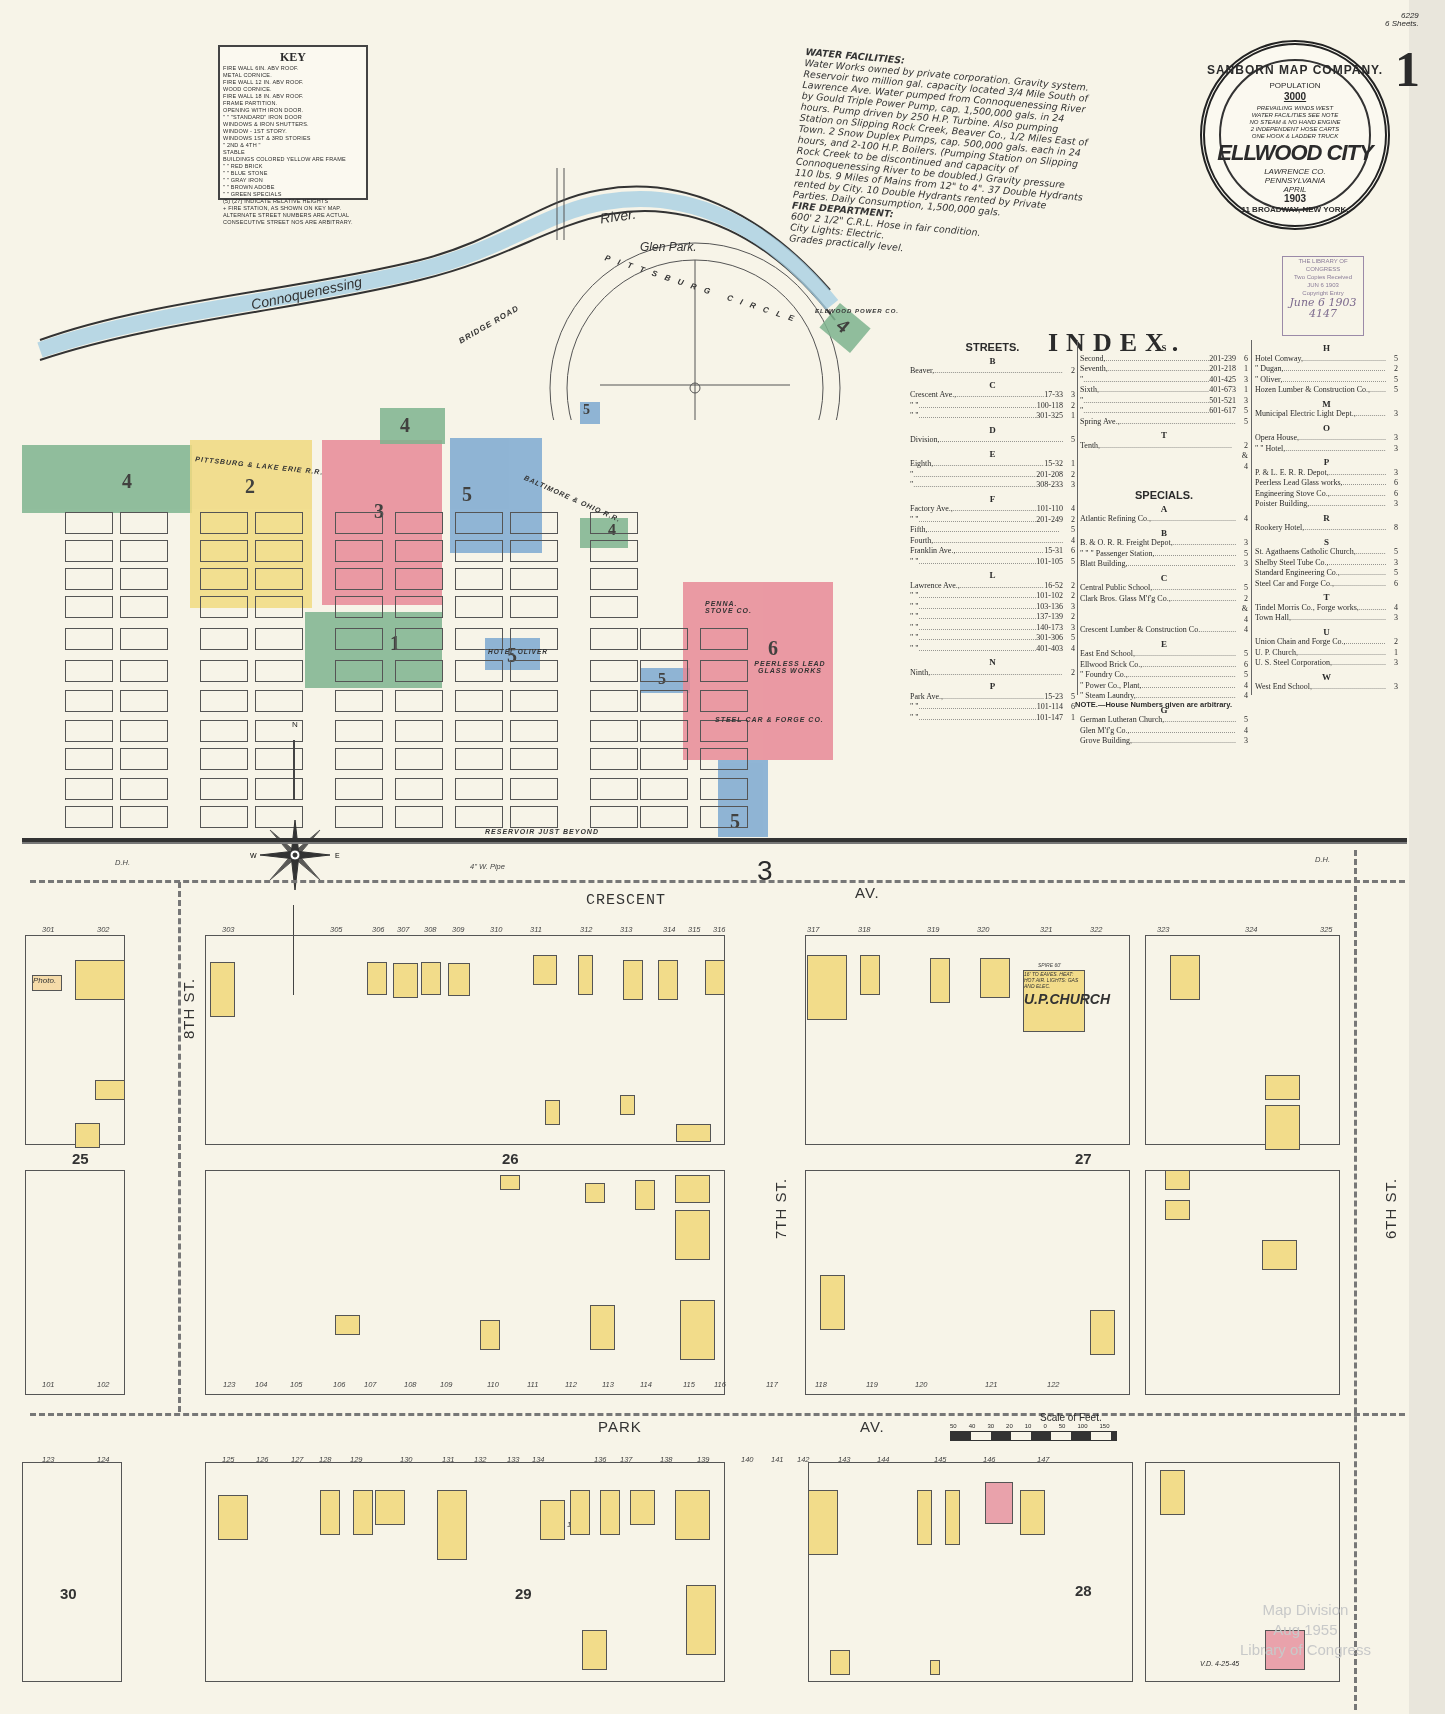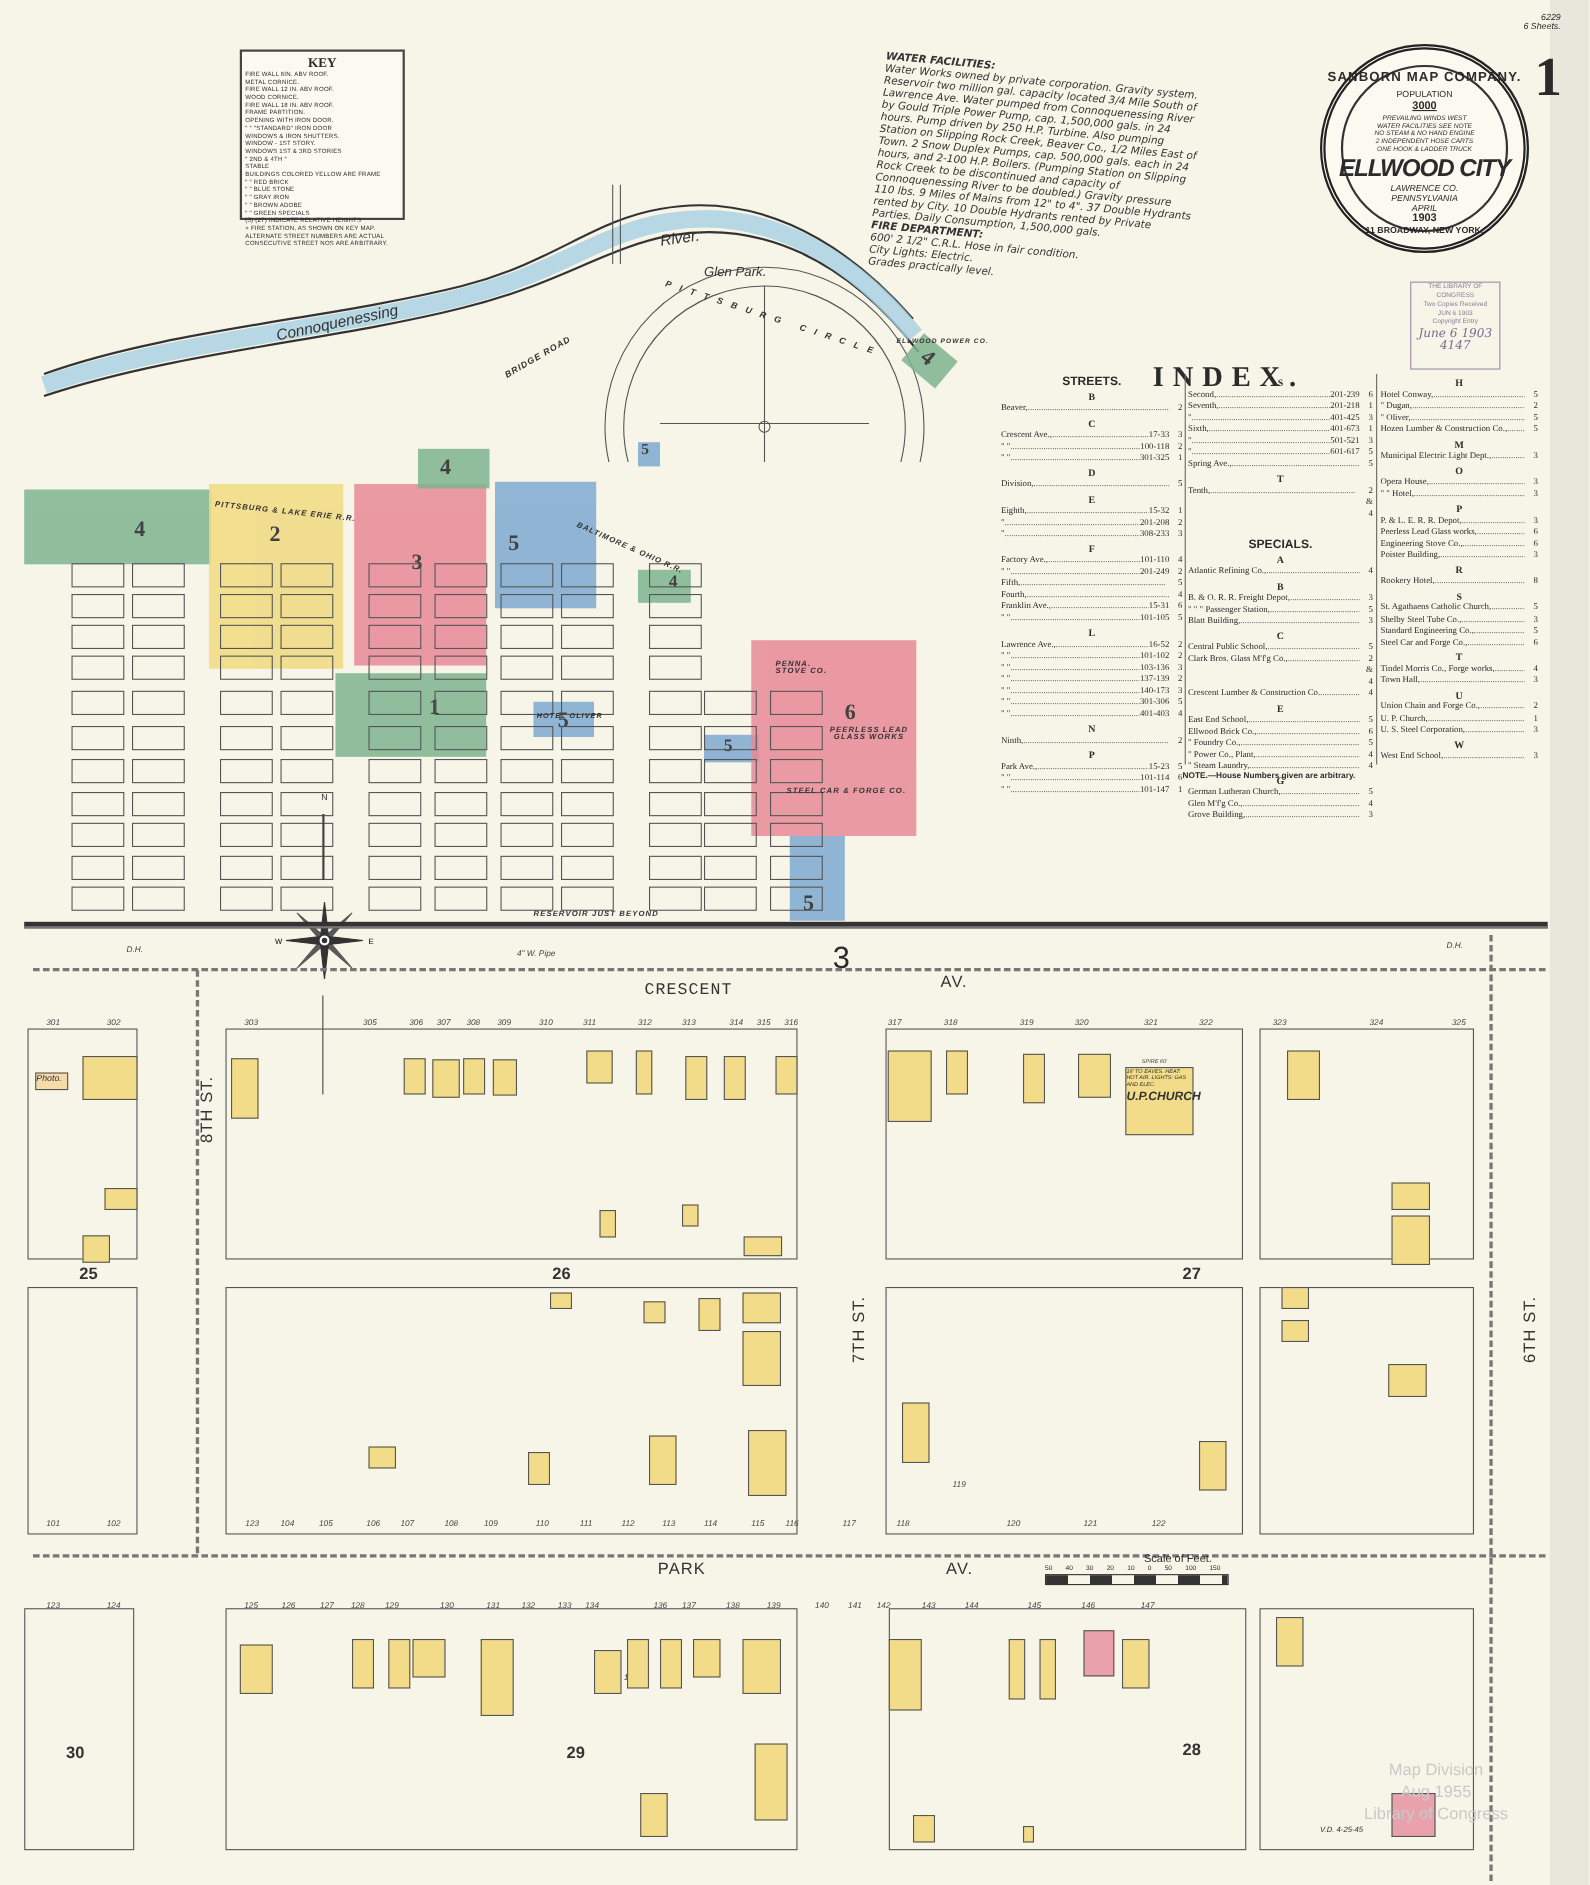--- a/index.html
+++ b/index.html
@@ -58,21 +58,21 @@
   
   .rule{position:absolute;left:22px;top:838px;width:1385px;height:4px;background:#333;border-bottom:2px solid #777;}
   .dash-h{position:absolute;height:0;border-top:3px dashed #777;}
   .dash-v{position:absolute;width:0;border-left:3px dashed #777;}
   .st-label{position:absolute;font-size:15px;color:#333;letter-spacing:1px;}
   .lot{position:absolute;border:1px solid #555;box-sizing:border-box;}
   .bldg{position:absolute;background:#f2dc8a;border:1px solid #555;box-sizing:border-box;font-size:8px;font-style:italic;color:#333;}
   .bldg.brick{background:#e9a2ab;}
   .blockno{position:absolute;font-size:15px;font-weight:bold;color:#333;}
   .lotno{position:absolute;font-size:7.5px;font-style:italic;color:#444;}
-  .church{position:absolute;font-size:11px;font-weight:bold;}
+  .church{position:absolute;font-size:14px;font-weight:bold;}
   .compass{position:absolute;left:240px;top:800px;width:110px;height:110px;}
   .scale{position:absolute;left:950px;top:1412px;}
   .scale .bar{width:165px;height:8px;border:1px solid #333;background:repeating-linear-gradient(90deg,#333 0 20px,#f7f4e8 20px 40px);margin-top:2px;}
   .watermark{position:absolute;left:1240px;top:1600px;color:#c8c9c9;font-size:15px;line-height:20px;text-align:center;}
   .vd{position:absolute;left:1200px;top:1660px;font-size:7px;font-style:italic;}
 </style>
 </head>
 <body>
 
 <div class="sheet">
@@ -841,21 +841,21 @@
       <div class="lotno" style="left: 440px; top: 1380px;">109</div>
       <div class="lotno" style="left: 487px; top: 1380px;">110</div>
       <div class="lotno" style="left: 527px; top: 1380px;">111</div>
       <div class="lotno" style="left: 565px; top: 1380px;">112</div>
       <div class="lotno" style="left: 602px; top: 1380px;">113</div>
       <div class="lotno" style="left: 640px; top: 1380px;">114</div>
       <div class="lotno" style="left: 683px; top: 1380px;">115</div>
       <div class="lotno" style="left: 714px; top: 1380px;">116</div>
       <div class="lotno" style="left: 766px; top: 1380px;">117</div>
       <div class="lotno" style="left: 815px; top: 1380px;">118</div>
-      <div class="lotno" style="left: 866px; top: 1345px;">119</div>
+      <div class="lotno" style="left: 866px; top: 1380px;">119</div>
       <div class="lotno" style="left: 915px; top: 1380px;">120</div>
       <div class="lotno" style="left: 985px; top: 1380px;">121</div>
       <div class="lotno" style="left: 1047px; top: 1380px;">122</div>
       <div class="lotno" style="left: 42px; top: 1455px;">123</div>
       <div class="lotno" style="left: 97px; top: 1455px;">124</div>
       <div class="lotno" style="left: 222px; top: 1455px;">125</div>
       <div class="lotno" style="left: 256px; top: 1455px;">126</div>
       <div class="lotno" style="left: 291px; top: 1455px;">127</div>
       <div class="lotno" style="left: 319px; top: 1455px;">128</div>
       <div class="lotno" style="left: 350px; top: 1455px;">129</div>

